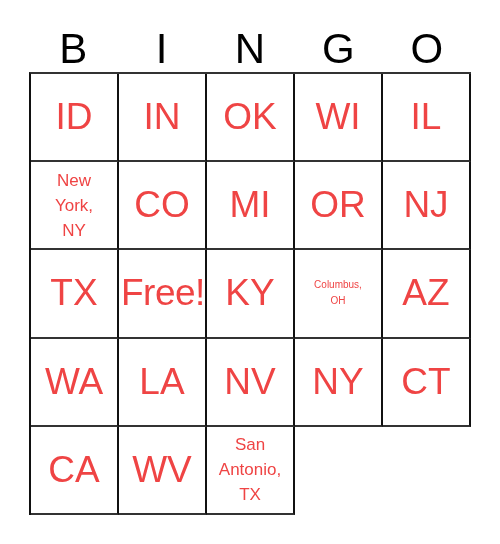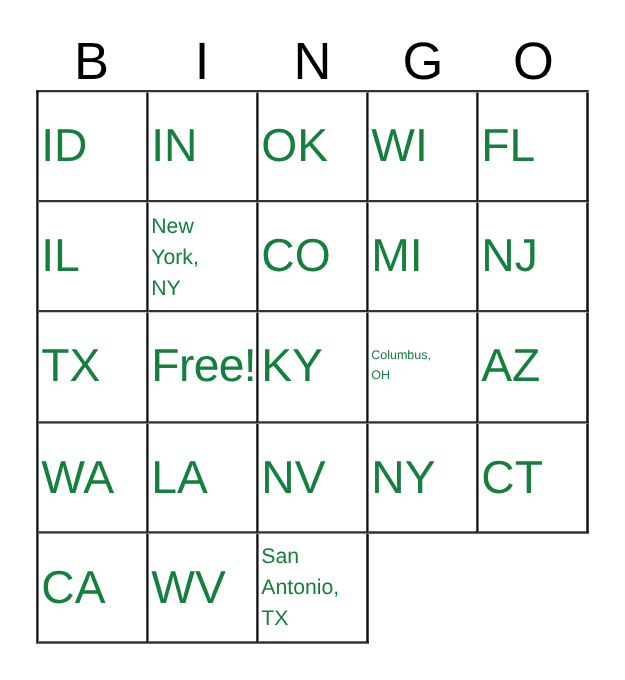--- a/index.html
+++ b/index.html
@@ -69,22 +69,22 @@
     justify-content: center;
     text-align: center;
     background: #ffffff;
     padding: 2px;
     overflow: hidden;
   }
 
   .cell-text {
     display: block;
     width: 100%;
-    text-align: left;
-    color: #15803d;
+    text-align: center;
+    color: #ef4444;
     white-space: pre-line;
   }
 
   
   .sz-lg .cell-text {
     font-size: 37px;
     line-height: 42px;
   }
   .sz-md .cell-text {
     font-size: 17px;
@@ -120,35 +120,35 @@
       <div class="cell sz-lg">
         <span class="cell-text">IN</span>
       </div>
       <div class="cell sz-lg">
         <span class="cell-text">OK</span>
       </div>
       <div class="cell sz-lg">
         <span class="cell-text">WI</span>
       </div>
       <div class="cell sz-lg">
-        <span class="cell-text">FL</span>
-      </div>
-      <div class="cell sz-lg">
         <span class="cell-text">IL</span>
       </div>
       <div class="cell sz-md">
         <span class="cell-text">New
 York,
 NY</span>
       </div>
       <div class="cell sz-lg">
         <span class="cell-text">CO</span>
       </div>
       <div class="cell sz-lg">
         <span class="cell-text">MI</span>
+      </div>
+      <div class="cell sz-lg">
+        <span class="cell-text">OR</span>
       </div>
       <div class="cell sz-lg">
         <span class="cell-text">NJ</span>
       </div>
       <div class="cell sz-lg">
         <span class="cell-text">TX</span>
       </div>
       <div class="cell sz-free">
         <span class="cell-text">Free!</span>
       </div>

